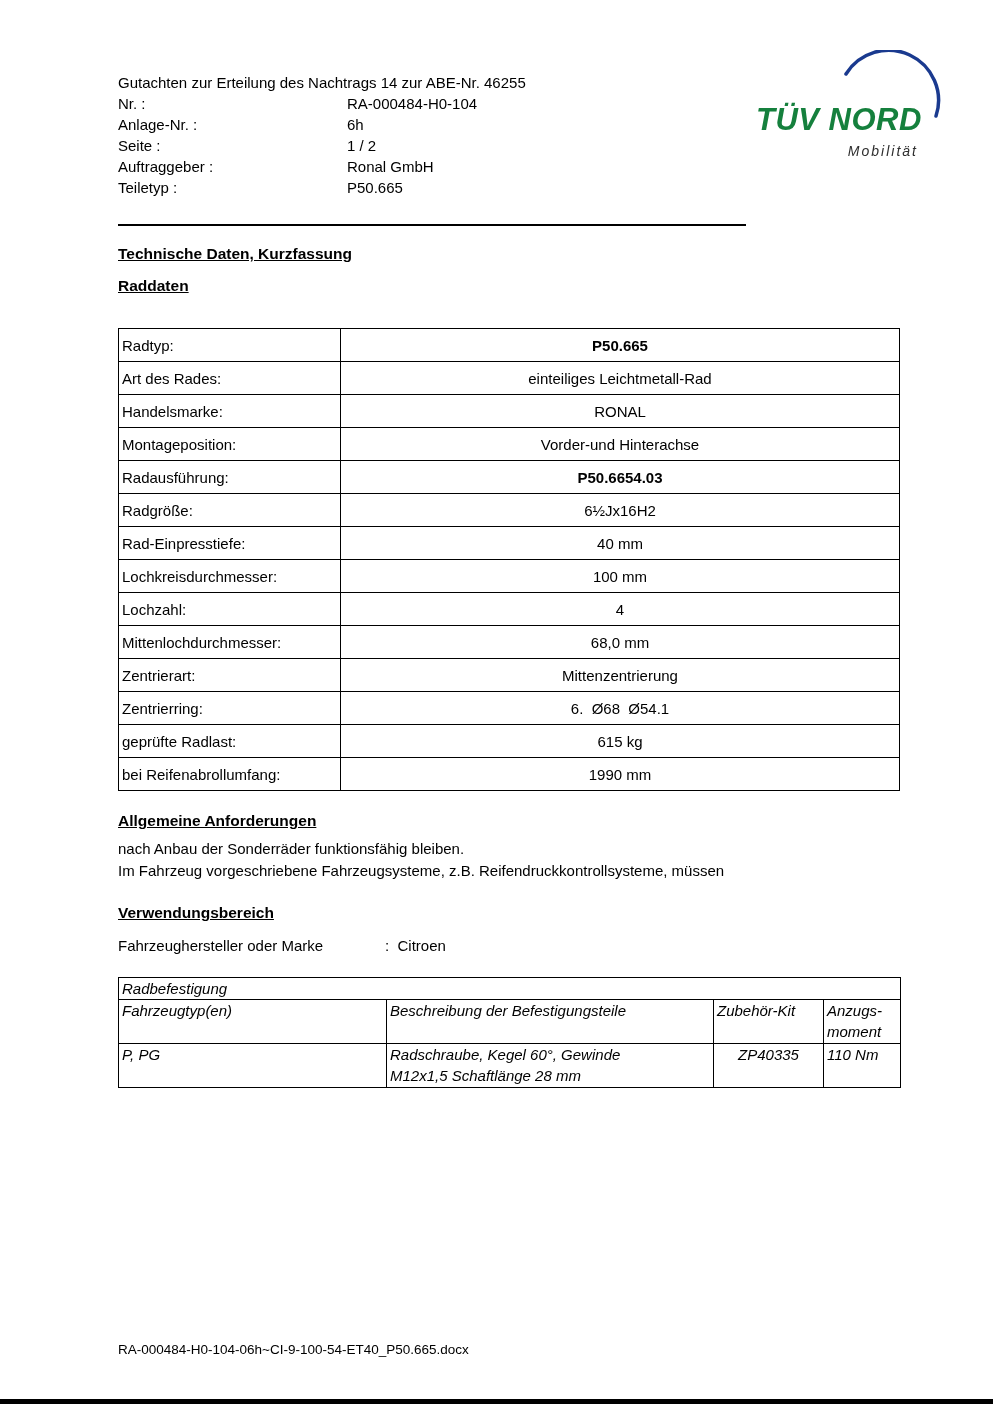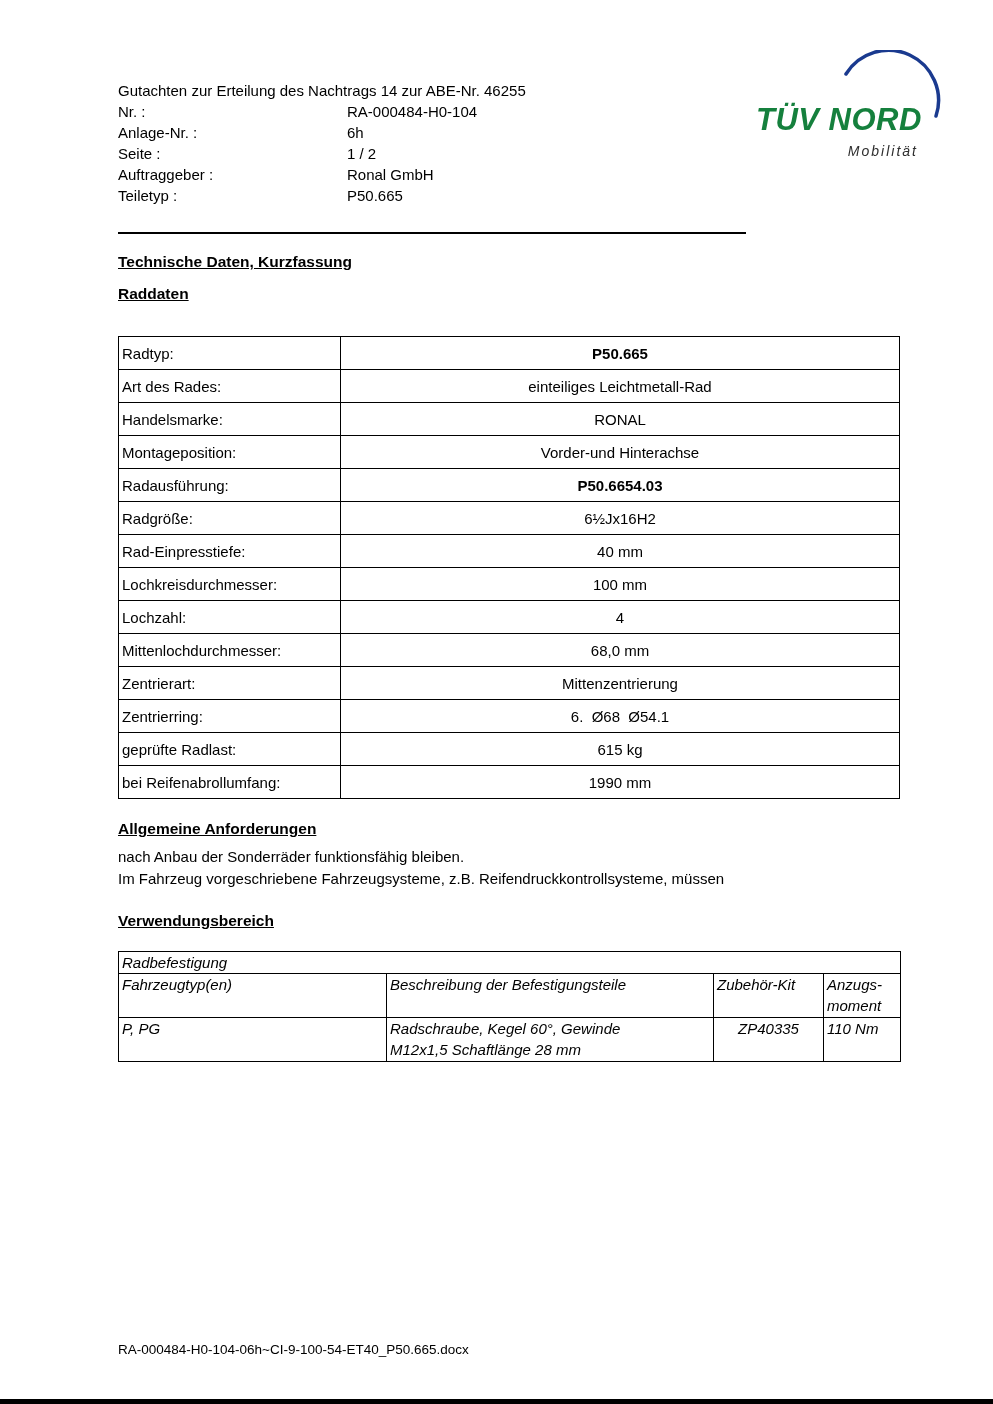--- a/index.html
+++ b/index.html
@@ -7,21 +7,21 @@
   body {
     width:993px; height:1404px; position:relative;
     font-family:"Liberation Sans","DejaVu Sans",sans-serif;
     color:#000;
   }
   .page {
     position:absolute; inset:0; background:#ffffff; overflow:hidden;
   }
 
   .content {
-    position:absolute; left:118px; top:80px; width:628px;
+    position:absolute; left:118px; top:72px; width:628px;
   }
 
   
   .header-title { font-size:15px; line-height:21px; }
   .hf { display:flex; font-size:15px; line-height:21px; }
   .hf-label { flex:0 0 229px; }
 
   
   .logo { position:absolute; left:750px; top:50px; width:198px; height:120px; }
   .logo svg { position:absolute; left:0; top:0; }
@@ -193,20 +193,24 @@
       </tbody>
     </table>
 
     <div class="heading h-allg">Allgemeine Anforderungen</div>
     <div class="para">
       <div>nach Anbau der Sonderräder funktionsfähig bleiben.</div>
       <div>Im Fahrzeug vorgeschriebene Fahrzeugsysteme, z.B. Reifendruckkontrollsysteme, müssen</div>
     </div>
 
     <div class="heading h-verw">Verwendungsbereich</div>
+    <div class="verw-line">
+      <span class="vl-label">Fahrzeughersteller oder Marke</span>
+      <span class="vl-value">:  Citroen</span>
+    </div>
 
     <table class="bef-table">
       <colgroup>
         <col class="col-typ">
           <col class="col-besch">
           <col class="col-kit">
           <col class="col-mom">
       </colgroup>
       <tbody>
         <tr>

